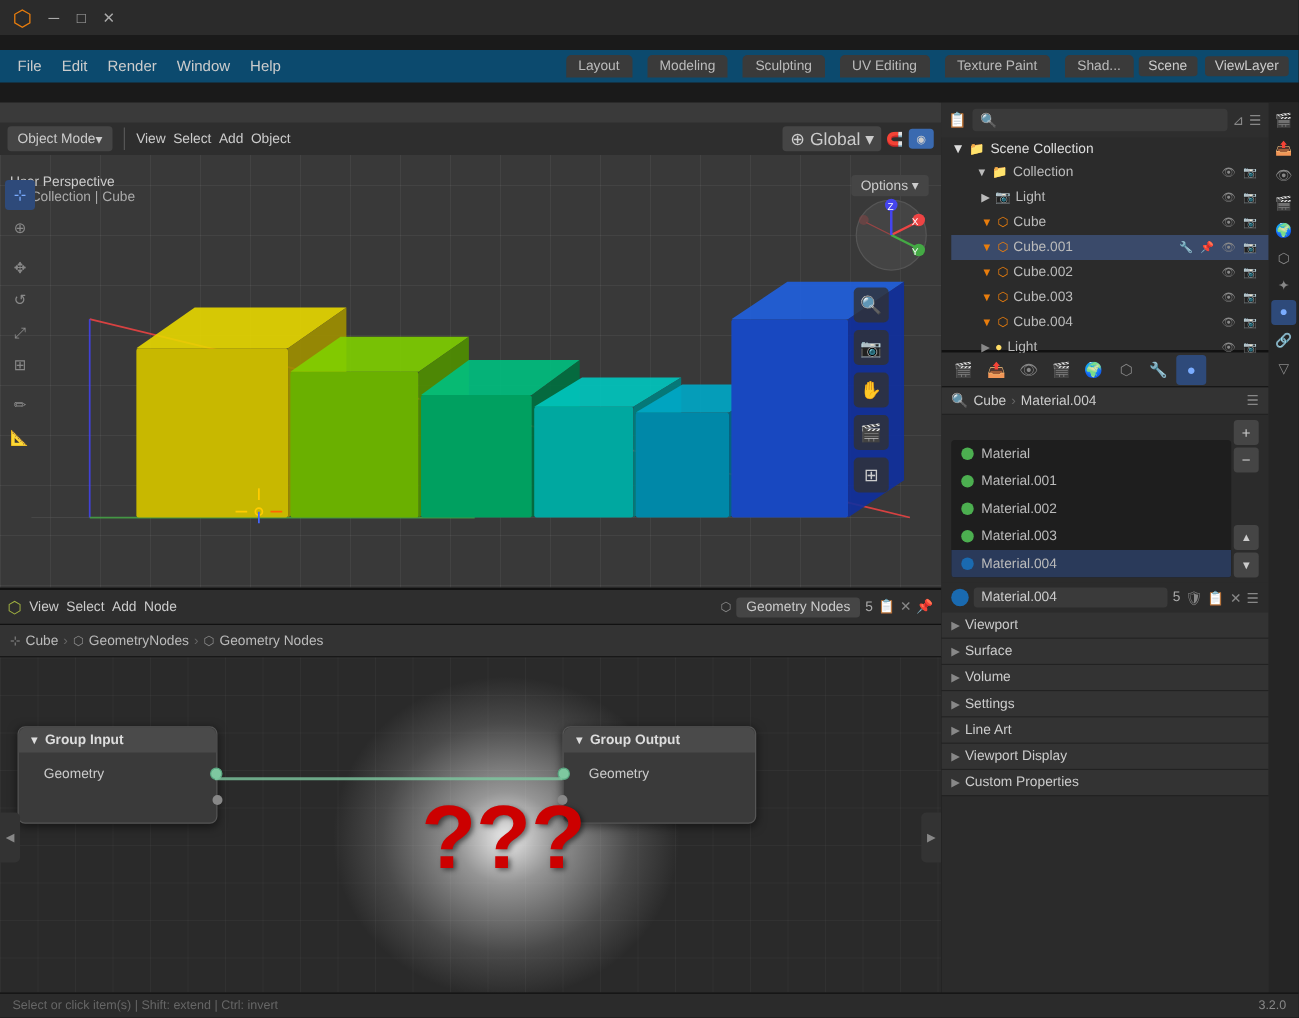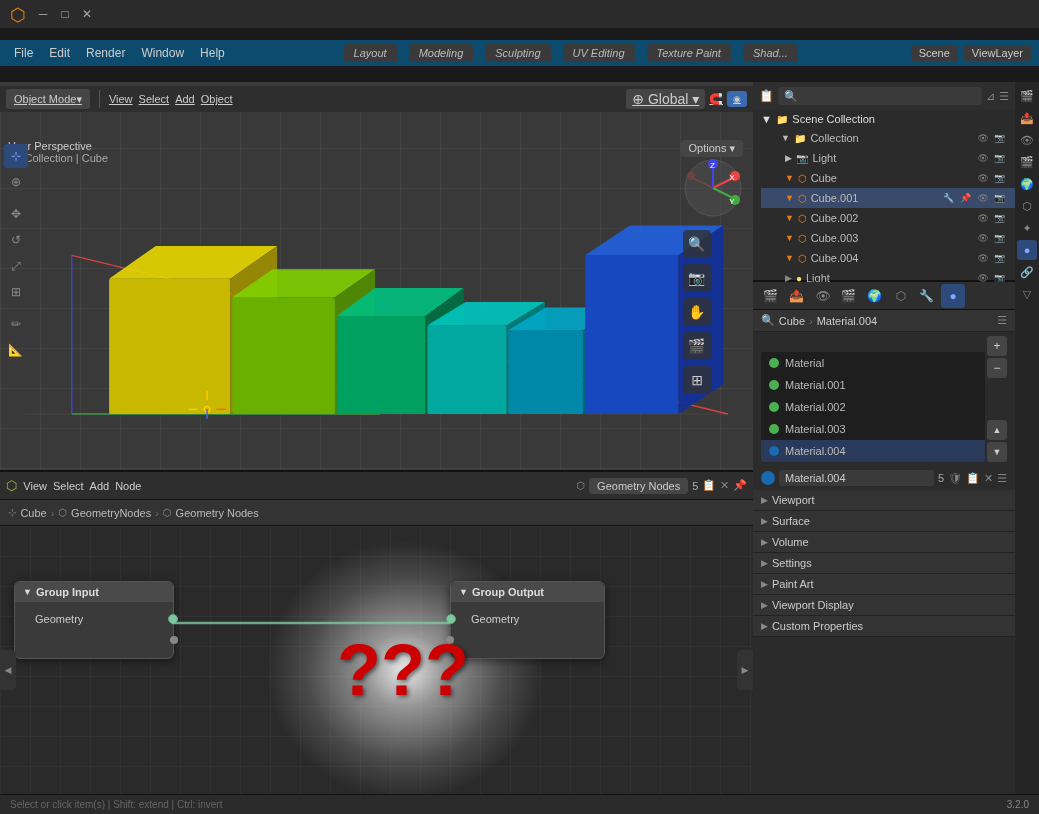--- a/index.html
+++ b/index.html
@@ -109,31 +109,30 @@
       width: 753px;
       height: 390px;
       background: #3a3a3a;
       position: relative;
       overflow: hidden;
       border-bottom: 2px solid #111;
     }
 
     #viewport-header {
       position: absolute;
-      top: 4px;
+      top: 16px;
       left: 0;
       width: 100%;
       height: 26px;
       background: #2e2e2e;
       display: flex;
       align-items: center;
       padding: 0 6px;
       gap: 6px;
       z-index: 10;
-      text-decoration: underline;
     }
 
     .viewport-grid {
       position: absolute;
       top: 26px;
       left: 0;
       width: 100%;
       height: calc(100% - 26px);
       background: #393939;
     }
@@ -521,21 +520,21 @@
     <div class="win-btn">✕</div>
   </div>
 </div>
 
 <div id="menubar">
   <span>File</span>
   <span>Edit</span>
   <span>Render</span>
   <span>Window</span>
   <span>Help</span>
-  <div style="flex:1;display:flex;justify-content:center;gap:12px;font-style:italic;">
+  <div style="flex:1;display:flex;justify-content:flex-end;gap:12px;">
     <div class="ws-tab">Layout</div>
     <div class="ws-tab">Modeling</div>
     <div class="ws-tab">Sculpting</div>
     <div class="ws-tab">UV Editing</div>
     <div class="ws-tab">Texture Paint</div>
     <div class="ws-tab">Shad...</div>
   </div>
   <div style="display:flex;align-items:center;gap:6px;">
     <span style="background:#3a3a3a;padding:2px 8px;border-radius:3px;font-size:11px;">Scene</span>
     <span style="background:#3a3a3a;padding:2px 8px;border-radius:3px;font-size:11px;">ViewLayer</span>
@@ -944,21 +943,21 @@
             </div>
             <div class="prop-section">
               <div class="prop-section-header">
                 <span class="chevron">▶</span>
                 <span>Settings</span>
               </div>
             </div>
             <div class="prop-section">
               <div class="prop-section-header">
                 <span class="chevron">▶</span>
-                <span>Paint Art</span>
+                <span>Line Art</span>
               </div>
             </div>
             <div class="prop-section">
               <div class="prop-section-header">
                 <span class="chevron">▶</span>
                 <span>Viewport Display</span>
               </div>
             </div>
             <div class="prop-section">
               <div class="prop-section-header">

